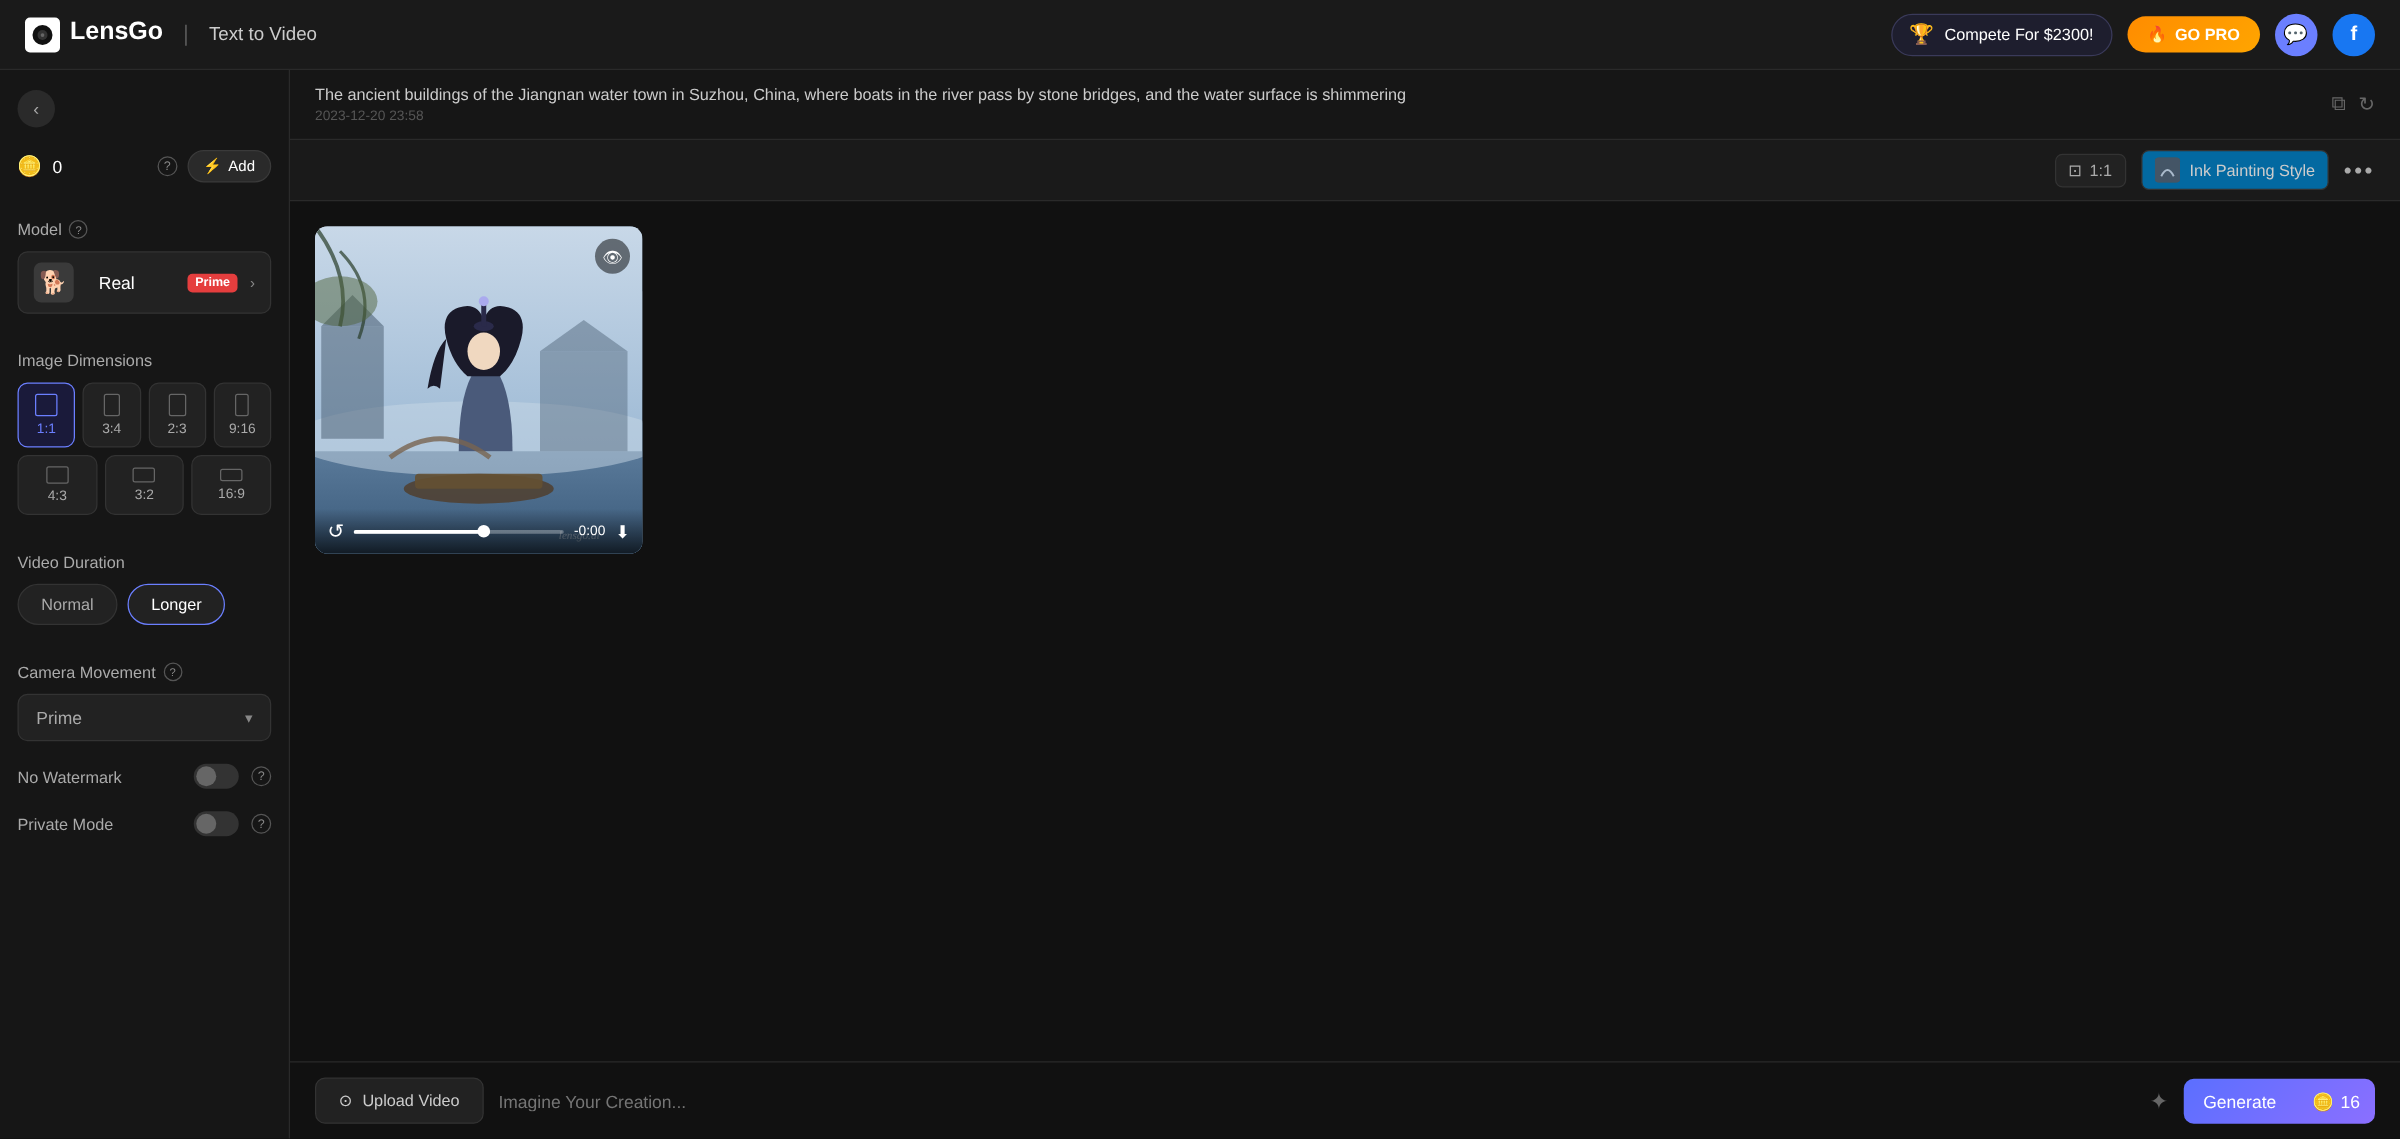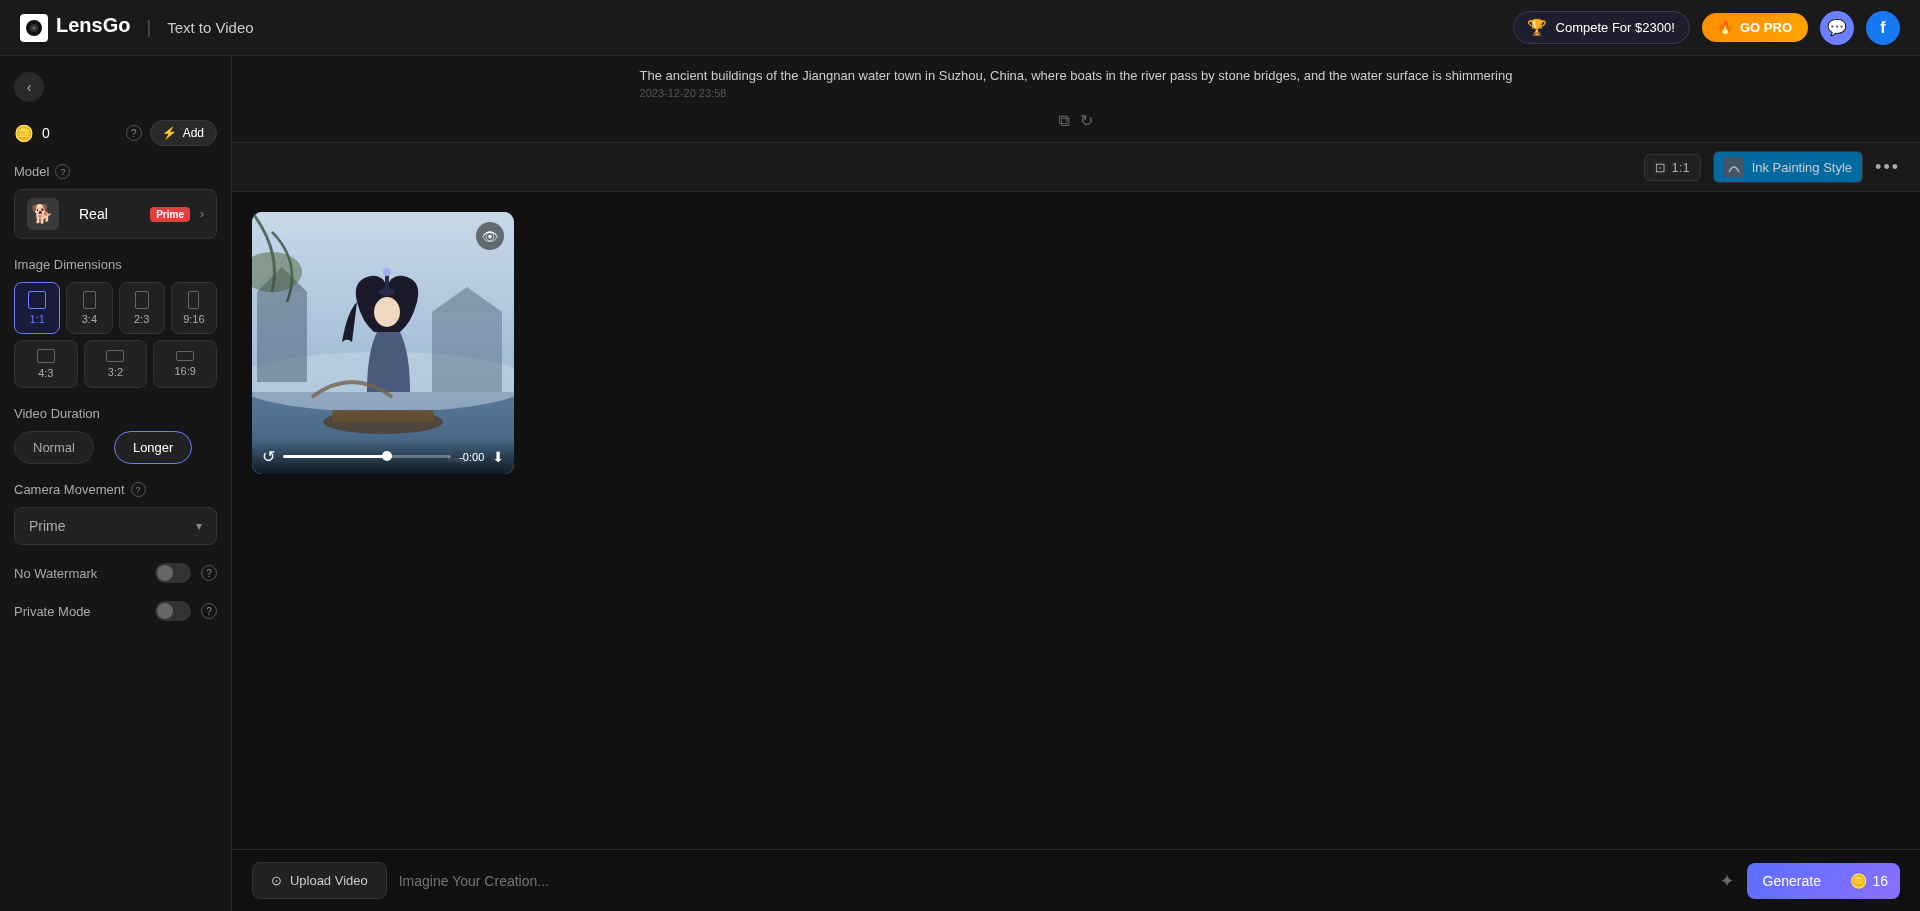--- a/index.html
+++ b/index.html
@@ -173,20 +173,21 @@
       cursor: pointer;
     }
     .add-btn .add-icon { color: #ffa500; font-size: 12px; }
 
     .section-label {
       font-size: 13px;
       color: #aaa;
       display: flex;
       align-items: center;
       gap: 6px;
+      margin-top: 12px;
     }
     .section-label .help-icon {
       width: 15px;
       height: 15px;
       border-radius: 50%;
       border: 1px solid #555;
       display: flex;
       align-items: center;
       justify-content: center;
       font-size: 9px;
@@ -268,21 +269,21 @@
     }
     .dim-label {
       font-size: 11px;
       color: #aaa;
     }
     .dim-btn.active .dim-label { color: #6b7fff; }
 
     .duration-section {}
     .duration-btns {
       display: flex;
-      gap: 20px;
+      gap: 8px;
       margin-top: 10px;
     }
     .dur-btn {
       padding: 8px 18px;
       border-radius: 20px;
       font-size: 13px;
       cursor: pointer;
       border: 1px solid #333;
       background: #222;
       color: #aaa;
@@ -350,22 +351,20 @@
       overflow: hidden;
     }
 
     
     .prompt-bar {
       display: flex;
       align-items: center;
       padding: 12px 20px;
       background: #161616;
       border-bottom: 1px solid #2a2a2a;
-      gap: 12px;
-      flex-direction: column;
     }
     .prompt-text {
       font-size: 13px;
       color: #ccc;
       flex: 1;
     }
     .prompt-timestamp {
       font-size: 11px;
       color: #555;
     }

